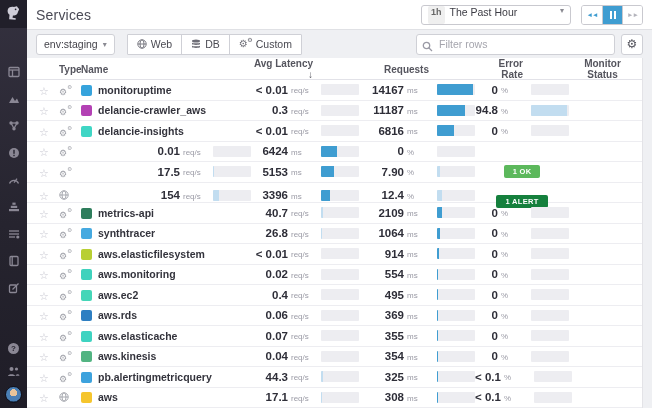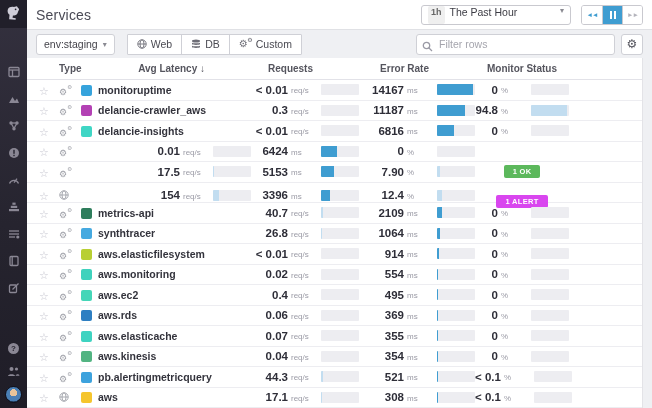--- a/index.html
+++ b/index.html
@@ -72,21 +72,21 @@
   .metric { display:flex; align-items:center; }
   .metric .num { flex:1; text-align:right; font-size:11.5px; font-weight:bold; color:#2e2e38; white-space:nowrap; }
   .metric .unit { font-size:8px; color:#9a9aa5; margin:2px 8px 0 3px; width:22px; flex:0 0 22px; }
   .track { width:38px; flex:0 0 38px; height:11px; background:#ededf1; border-radius:1px; overflow:hidden; }
   .fill { display:block; height:100%; }
   .fill.solid { background:#3f9dd1; }
   .fill.light { background:#c2ddf0; }
   .monitor-cell { display:flex; justify-content:center; }
   .badge { font-size:7.5px; font-weight:bold; color:#fff; border-radius:2px; padding:2px 9px; letter-spacing:.3px; cursor:pointer; white-space:nowrap; }
   .badge.ok { background:#5cb85c; }
-  .badge.alert { background:#d946ef;margin-top:12px; }
+  .badge.alert { background:#15803d;margin-top:12px; }
 </style>
 </head>
 <body>
 
 <div class="screen">
 
   <div class="sidenav">
     <div class="logo">
       <svg width="19" height="19" viewBox="0 0 20 20">
         <path fill="#cfcdd8" d="M4.2 4.2 C5.2 2.2 8.2 1.4 10.4 2.2 L13.6 1.2 L14.8 3.2 C16 3.6 16.2 5.4 15.2 6 L14.4 8.2 C13.8 10.4 11.6 11.6 9.4 11 L9 13.4 L12.4 14 L12.2 15.4 L5.4 15 L5.8 10.2 C4 9.4 3.2 6.4 4.2 4.2 Z"></path>
@@ -242,20 +242,21 @@
       </div>
       <div class="settings-btn">
           <span>⚙</span>
         </div>
     </div>
 
     <div class="table-wrap">
       <div class="grid-row thead">
         <div></div>
         <div>Type</div>
+        <div>Name</div>
         <div class="th-metric"><span>Avg Latency</span> <span class="sort-arrow">↓</span></div>
         <div class="th-metric">Requests</div>
         <div class="th-metric">Error Rate</div>
         <div class="th-monitor">Monitor Status</div>
       </div>
       <div class="tbody">
   <div class="grid-row row">
     <div><span class="star">☆</span></div>
     <div class="type-cell">
       <span class="type-custom gears-glyph">⚙<span class="g2">⚙</span></span>
@@ -764,21 +765,21 @@
       <span class="svc-name">pb.alertingmetricquery</span>
     </div>
     <div class="metric">
       <span class="num">44.3</span>
       <span class="unit">req/s</span>
       <span class="track">
                 <span class="fill light" style="width: 4.43%;"></span>
               </span>
     </div>
     <div class="metric">
-      <span class="num">521</span>
+      <span class="num">325</span>
       <span class="unit">ms</span>
       <span class="track">
                 <span class="fill solid" style="width: 2.16667%;"></span>
               </span>
     </div>
     <div class="metric">
       <span class="num">&lt; 0.1</span>
       <span class="unit">%</span>
       <span class="track">
                 <span class="fill light" style="width: 0.05%;"></span>

